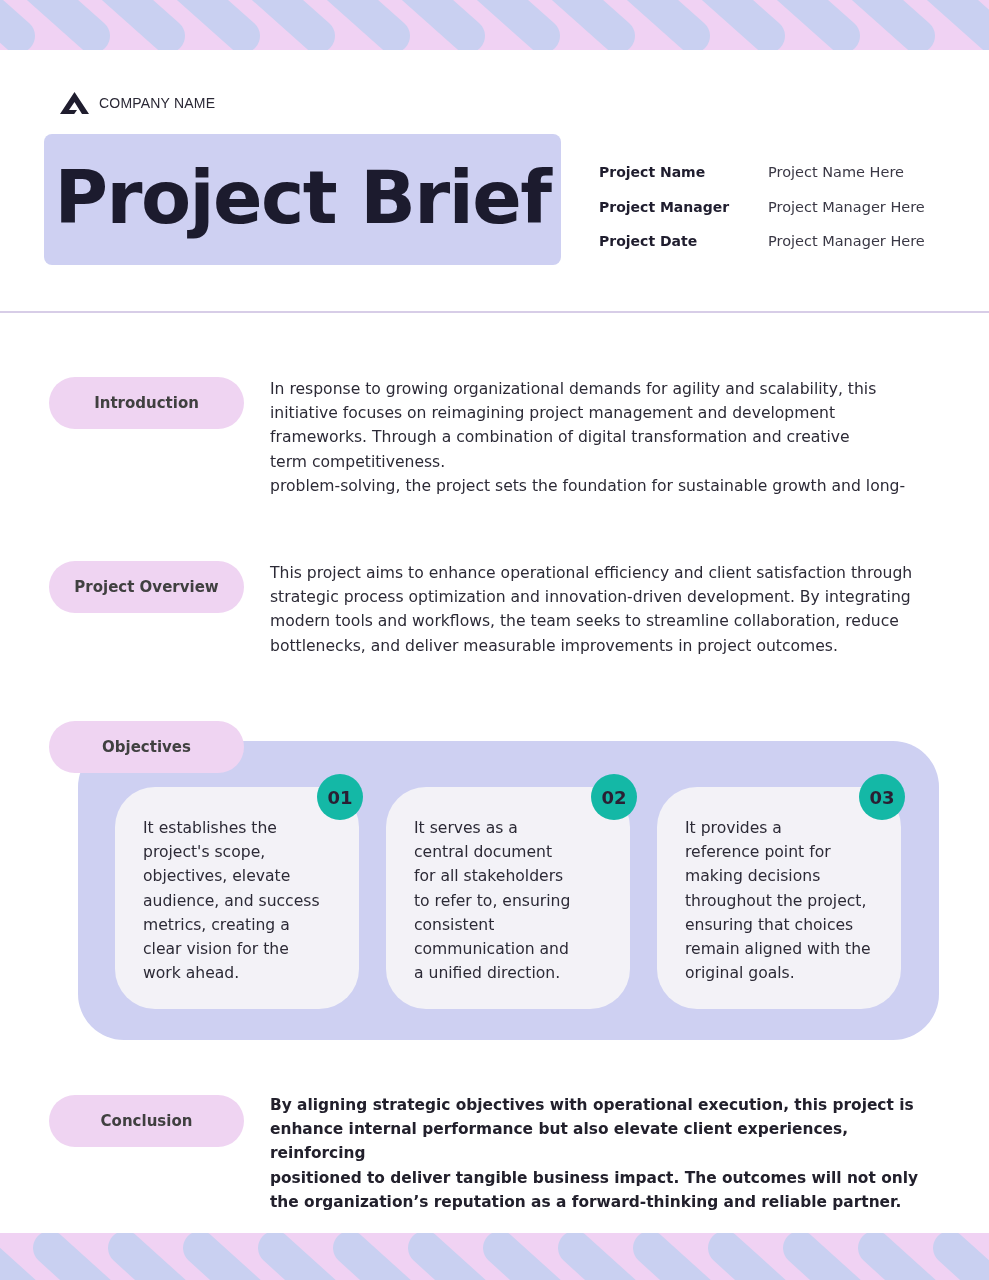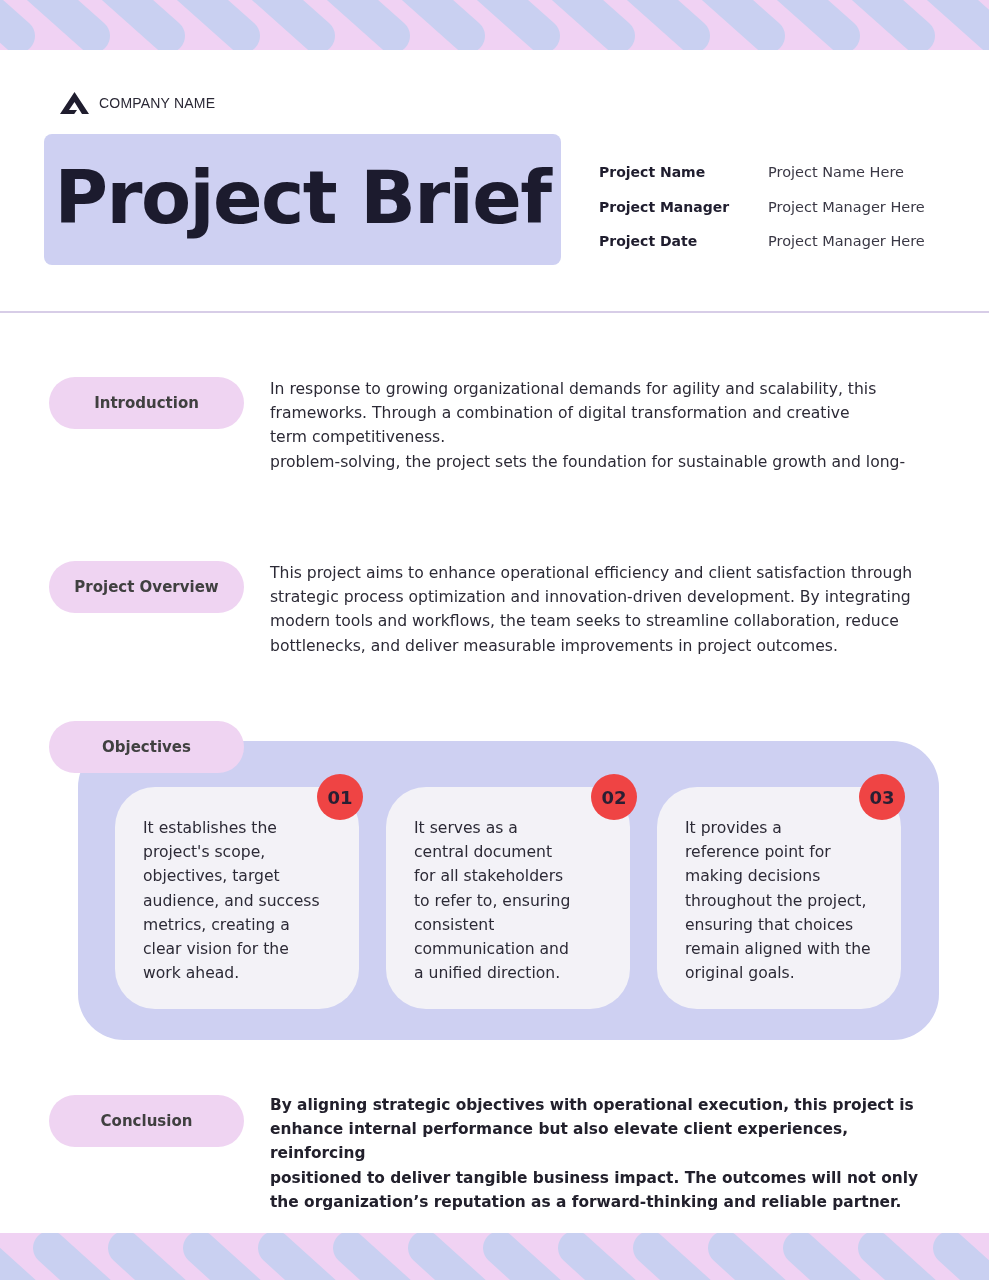--- a/index.html
+++ b/index.html
@@ -55,21 +55,21 @@
     }
     .obj-card {
       position: absolute; top: 787px; width: 244px; height: 222px;
       background: #f3f2f7; border-radius: 40px;
       padding: 29px 16px 0 28px;
       font-family: "DejaVu Sans", sans-serif; font-size: 15.6px; line-height: 24.2px; color: #2c2a36;
     }
     .obj-text { width: 200px; }
     .obj-badge {
       position: absolute; width: 46px; height: 46px; border-radius: 50%;
-      background: #ef4444;
+      background: #14b8a6;
       display: flex; align-items: center; justify-content: center;
       font-family: "DejaVu Sans", sans-serif; font-weight: bold; font-size: 18px; color: #2a1f33;
     }
   </style>
 </head>
 <body>
 
 <div class="stripe-band top">
   <svg width="989" height="50" viewBox="0 0 989 50">
     <g stroke="#c9d0f1" stroke-width="34" stroke-linecap="round" fill="none">
@@ -116,41 +116,42 @@
     <span class="meta-label">Project Date</span>
     <span class="meta-value">Project Manager Here</span>
   </div>
 </div>
 
 <div class="divider"></div>
 
 <div class="pill" style="top:377px;">Introduction</div>
 <div class="para" style="top:377px;">
   <div>In response to growing organizational demands for agility and scalability, this</div>
+  <div>initiative focuses on reimagining project management and development</div>
   <div>frameworks. Through a combination of digital transformation and creative</div>
   <div>term competitiveness.</div>
   <div>problem-solving, the project sets the foundation for sustainable growth and long-</div>
 </div>
 
 <div class="pill" style="top:561px;">Project Overview</div>
 <div class="para" style="top:561px;">
   <div>This project aims to enhance operational efficiency and client satisfaction through</div>
   <div>strategic process optimization and innovation-driven development. By integrating</div>
   <div>modern tools and workflows, the team seeks to streamline collaboration, reduce</div>
   <div>bottlenecks, and deliver measurable improvements in project outcomes.</div>
 </div>
 
 <div class="obj-container"></div>
 <div class="pill" style="top:721px;">Objectives</div>
 
 <div class="obj-card" style="left:115px;">
   <div class="obj-text">
     <div>It establishes the</div>
     <div>project's scope,</div>
-    <div>objectives, target</div>
+    <div>objectives, elevate</div>
     <div>audience, and success</div>
     <div>metrics, creating a</div>
     <div>clear vision for the</div>
     <div>work ahead.</div>
   </div>
 </div>
 <div class="obj-badge" style="left:317px; top:774px;">01</div>
 
 <div class="obj-card" style="left:386px;">
   <div class="obj-text">

